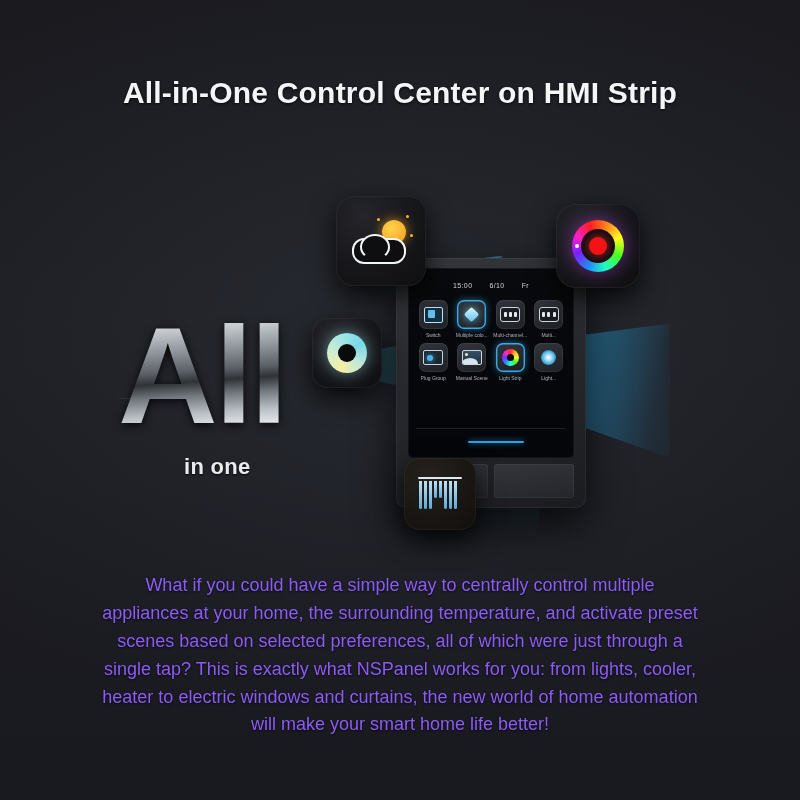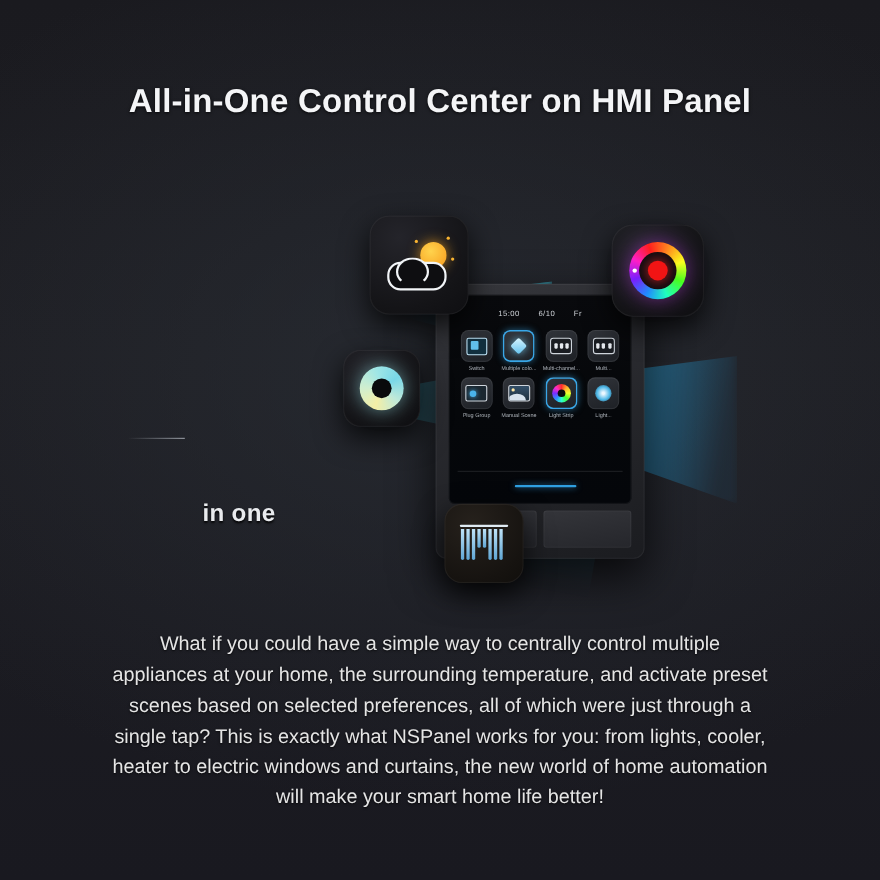--- a/index.html
+++ b/index.html
@@ -251,36 +251,37 @@
     filter:drop-shadow(0 0 6px rgba(140,90,220,.55));
   }
   .ico-thermo .knob{position:absolute;left:50%;top:-2px;width:13px;height:13px;margin-left:-6.5px;border-radius:50%;
     background:#fff;box-shadow:0 0 10px rgba(255,255,255,.9);}
   .ico-thermo .val{position:absolute;inset:0;display:flex;align-items:center;justify-content:center;
     color:#e9edf1;font-size:19px;font-weight:bold;letter-spacing:.3px;text-shadow:0 1px 3px rgba(0,0,0,.9);}
 
   
   .para{
     position:absolute;left:100px;right:100px;top:572px;
-    text-align:center;color:#e5e5e5;
+    text-align:center;color:#8b5cf6;
     font-size:18px;line-height:1.55;
     text-shadow:0 1px 2px rgba(0,0,0,.75);
   }
 </style>
 </head>
 <body>
 
 <div class="stage">
 
   <div class="bg-vignette"></div>
 
-  <div class="headline">All-in-One Control Center on HMI Panel</div>
+  <div class="headline">All-in-One Control Center on HMI Strip</div>
 
   <div class="all-wrap">
     <div class="all-hairline"></div>
+    <div class="all-text">All</div>
     <div class="all-sub">in one</div>
   </div>
 
   <div class="beam-glow-center"></div>
   <div class="beam beam-cloud"></div>
   <div class="beam beam-cloud2"></div>
   <div class="beam beam-ring"></div>
   <div class="beam beam-rgb"></div>
   <div class="beam beam-thermo"></div>
   <div class="beam beam-curtain"></div>

